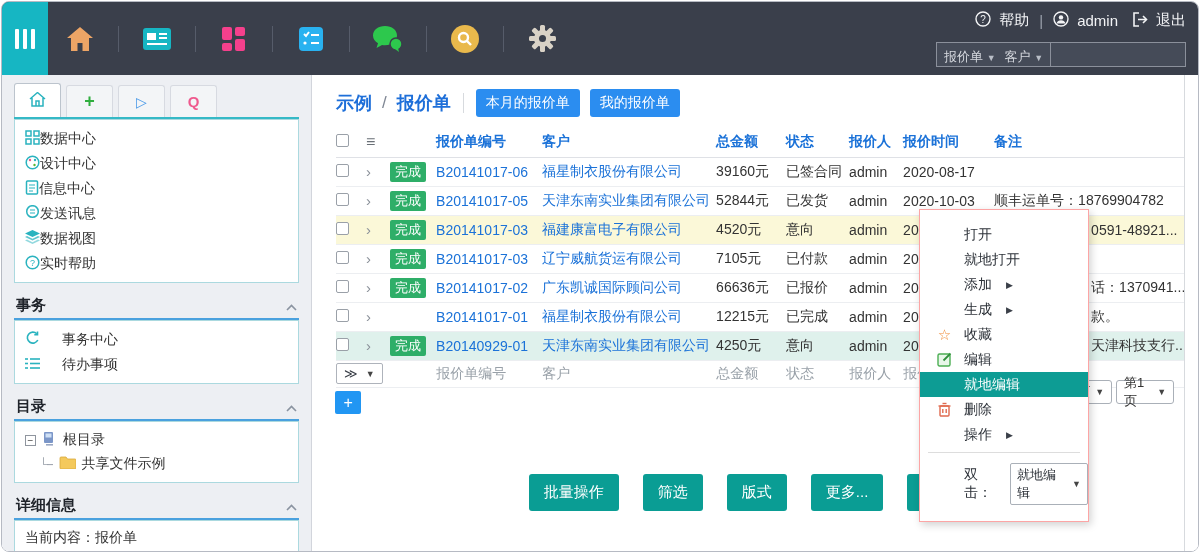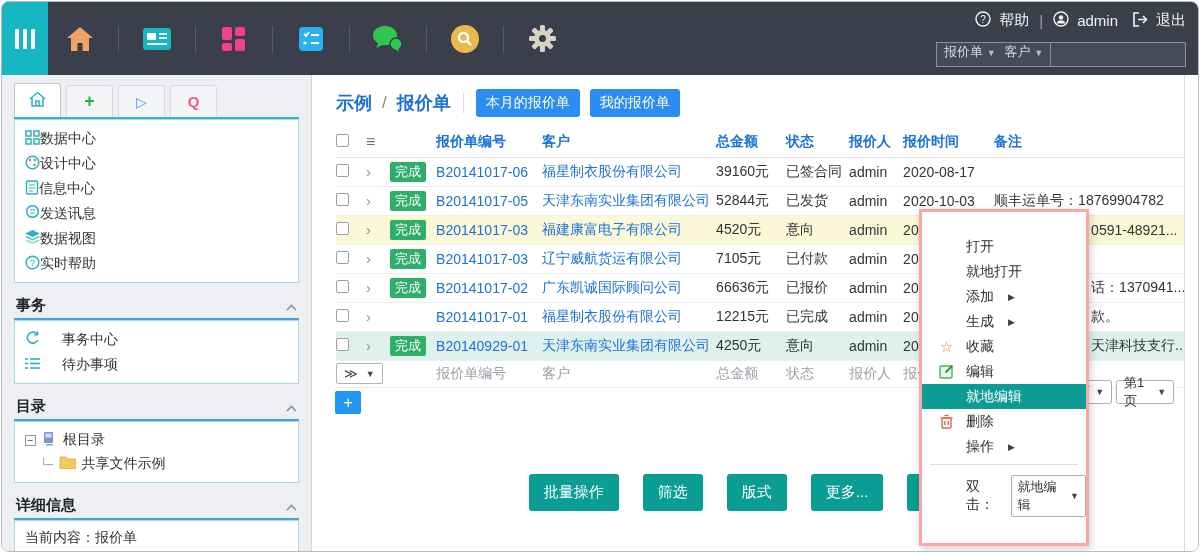--- a/index.html
+++ b/index.html
@@ -14,21 +14,21 @@
   .brand-sub { color:#2ec4d2; font-size:16px; padding-top:3px; letter-spacing:1px; }
   .menu-tab { width:46px; background:#16b6c3; display:flex; align-items:center; justify-content:center; gap:4px; cursor:pointer; }
   .menu-tab i { width:4px; height:20px; background:#fff; border-radius:1px; }
   .nav { display:flex; align-items:center; }
   .nav-item { width:64px; display:flex; justify-content:center; cursor:pointer; }
   .nav-div { width:1px; height:26px; background:#565c6a; margin:0 6px; }
   .top-right { position:absolute; right:12px; top:0; height:73px; display:flex; flex-direction:column; align-items:flex-end; justify-content:space-between; padding:9px 0 8px; }
   .session { display:flex; align-items:center; gap:8px; color:#f2f3f5; font-size:15px; }
   .session .sep { color:#9aa0ab; padding:0 2px; }
   .session span.lbl { cursor:pointer;text-align:right; }
-  .searchbar { width:250px; height:25px; border:1px solid #8b909b; background:#454b58; display:flex; align-items:flex-start; font-size:13px; color:#d6d9df; }
+  .searchbar { width:250px; height:25px; border:1px solid #8b909b; background:#454b58; display:flex; align-items:flex-end; font-size:13px; color:#d6d9df; }
   .searchbar .flt { padding:0 7px; cursor:pointer; white-space:nowrap; }
   .searchbar .flt .car { font-size:9px; color:#b9bec7; }
   .searchbar .inpwrap { flex:1; border-left:1px solid #8b909b; height:100%; display:flex; align-items:center; }
   .searchbar input { flex:1; background:transparent; border:none; outline:none; color:#e8eaee; font-size:13px; padding:0 4px; min-width:10px; }
 
   
   .app-body { display:flex; height:478px; background:#fff; }
 
   
   .sidebar { width:313px; background:#edeff3; border-right:1px solid #d2d5dc; padding:8px 12px; overflow:hidden; }
@@ -79,21 +79,21 @@
   .add-btn { position:absolute; left:23px; top:316px; width:26px; height:23px; background:#2196f3; color:#fff; border:none; border-radius:2px; font-size:16px; line-height:21px; cursor:pointer; }
   .pgbox { position:absolute; height:24px; border:1px solid #aab0b8; border-radius:3px; background:#fff; font-size:13px; color:#333; display:flex; align-items:center; justify-content:flex-end; gap:5px; padding:0 7px; cursor:pointer; }
   .pgbox .car { font-size:9px; color:#444; }
   #pagesize { left:727px; top:305px; width:73px; }
   #pagenum  { left:804px; top:305px; width:58px; }
 
   .actions { position:absolute; left:0; top:399px; width:872px; display:flex; justify-content:center; gap:24px; }
   .act-btn { background:#0a9d94; color:#fff; border:none; border-radius:3px; font-size:15px; padding:9px 15px; cursor:pointer; font-family:inherit; }
 
   
-  .ctx { position:absolute; left:917px; top:207px; width:170px; background:#fff; border:3px solid #fca5a5; box-shadow:2px 3px 8px rgba(0,0,0,.18); z-index:50; padding:22px 0; }
+  .ctx { position:absolute; left:917px; top:207px; width:170px; background:#fff; border:1px solid #fca5a5; box-shadow:2px 3px 8px rgba(0,0,0,.18); z-index:50; padding:12px 0; }
   .ctx-item { position:relative; height:25px; display:flex; align-items:center; padding-left:44px; font-size:14px; color:#2c3138; cursor:pointer; }
   .ctx-item .ic { position:absolute; left:16px; top:4px; width:17px; height:17px; display:flex; align-items:center; justify-content:center; font-size:15px; }
   .ctx-item .sub { margin-left:14px; font-size:9px; color:#3a3f48; }
   .ctx-item.active { background:#0d9c94; color:#fff; }
   .ctx-sep { border-top:1px solid #ddd; margin:5px 8px; }
   .ctx-dbl { display:flex; align-items:center; gap:6px; padding:5px 0 4px 44px; font-size:14px; color:#2c3138; }
   .ctx-dd { border:1px solid #aab0b8; border-radius:2px; padding:2px 6px; font-size:13px; display:inline-flex; align-items:center; gap:6px; cursor:pointer; background:#fff; }
   .ctx-dd .car { font-size:9px; color:#444; }
   .star-ic { color:#f08c3a; }
 </style>

